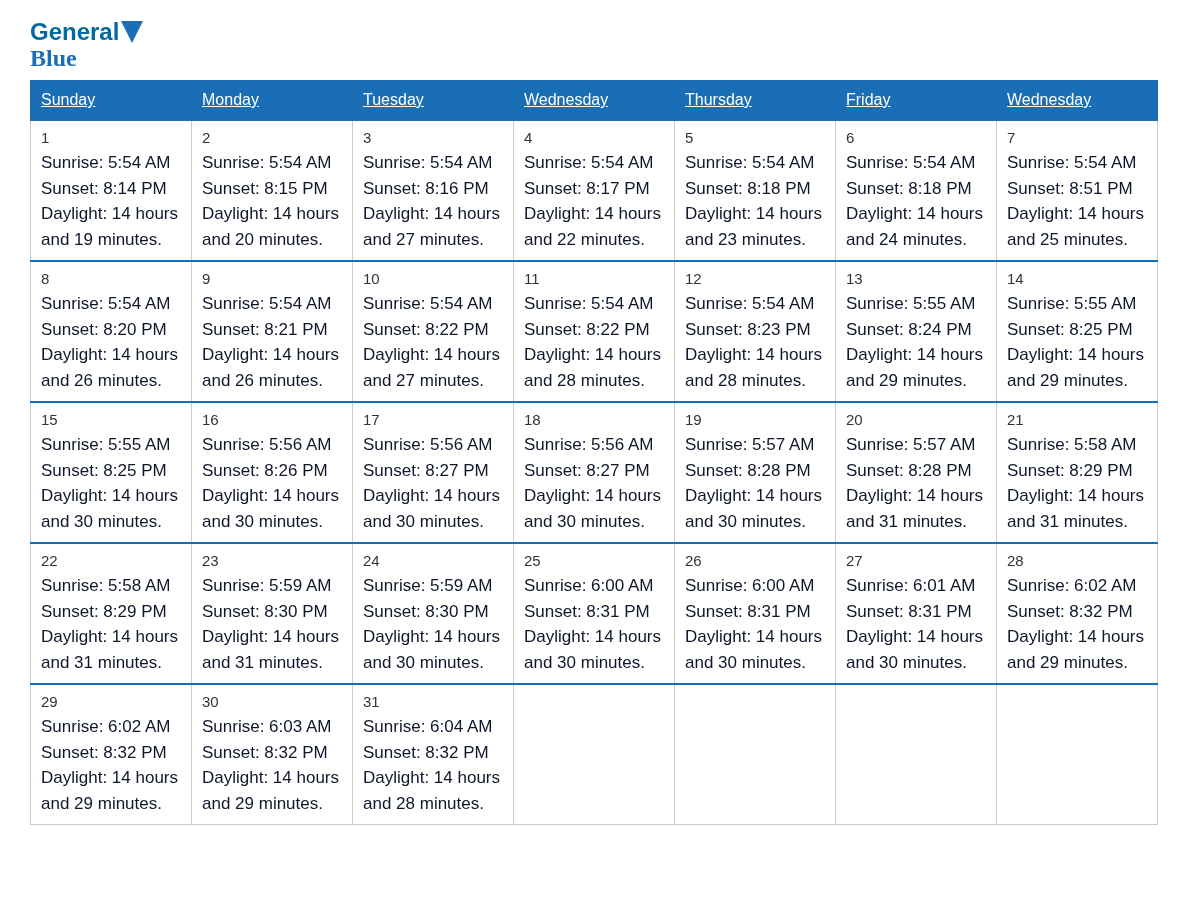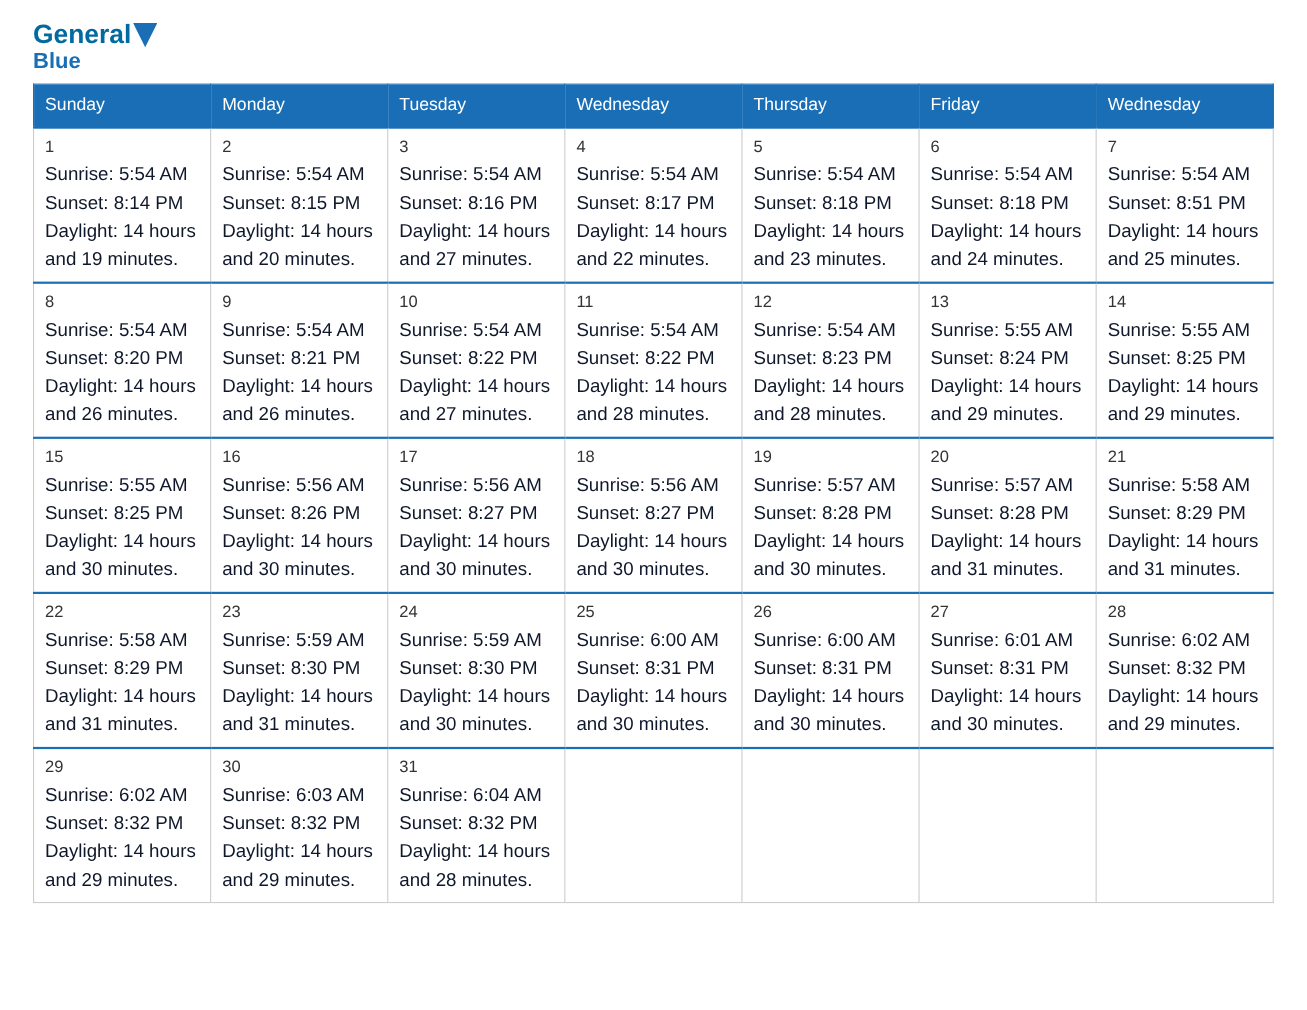--- a/index.html
+++ b/index.html
@@ -22,20 +22,21 @@
       margin-top: 10px;
     }
     .calendar-table th {
       background-color: #1a6eb5;
       color: #fff;
       padding: 10px 10px;
       text-align: left;
       font-size: 16px;
       font-weight: normal;
       border: 1px solid #1a6eb5;
+      text-decoration: underline;
     }
     .calendar-table td {
       vertical-align: top;
       padding: 8px 10px;
       border: 1px solid #ccc;
       width: 14.28%;
       min-height: 110px;
       font-size: 13px;
       color: #333;
       background: #fff;
@@ -66,21 +67,21 @@
 <body>
 
 <div class="header">
     <div style="display: flex; flex-direction: column; align-items: flex-start; line-height: 1;">
       <div style="display: flex; align-items: center;">
         <span style="font-size: 24px; font-weight: bold; color: #0369a1; font-family: Arial, sans-serif;">General</span>
         <svg viewBox="0 0 22 22" width="22" height="22" style="margin-left: 2px;">
           <polygon points="0,0 22,0 11,22" fill="#1a6eb5"></polygon>
         </svg>
       </div>
-      <span style="font-size: 20px; font-weight: bold; color: rgb(26, 110, 181); font-family: Liberation Sans, sans-serif; margin-top: 2px;">Blue</span>
+      <span style="font-size: 24px; font-weight: bold; color: rgb(26, 110, 181); font-family: Liberation Serif, serif; margin-top: 2px;">Blue</span>
     </div>
     <div style="flex: 1 1 0%;"></div>
   </div>
 
 <table class="calendar-table">
   <thead>
     <tr>
       <th>Sunday</th>
       <th>Monday</th>
       <th>Tuesday</th>

